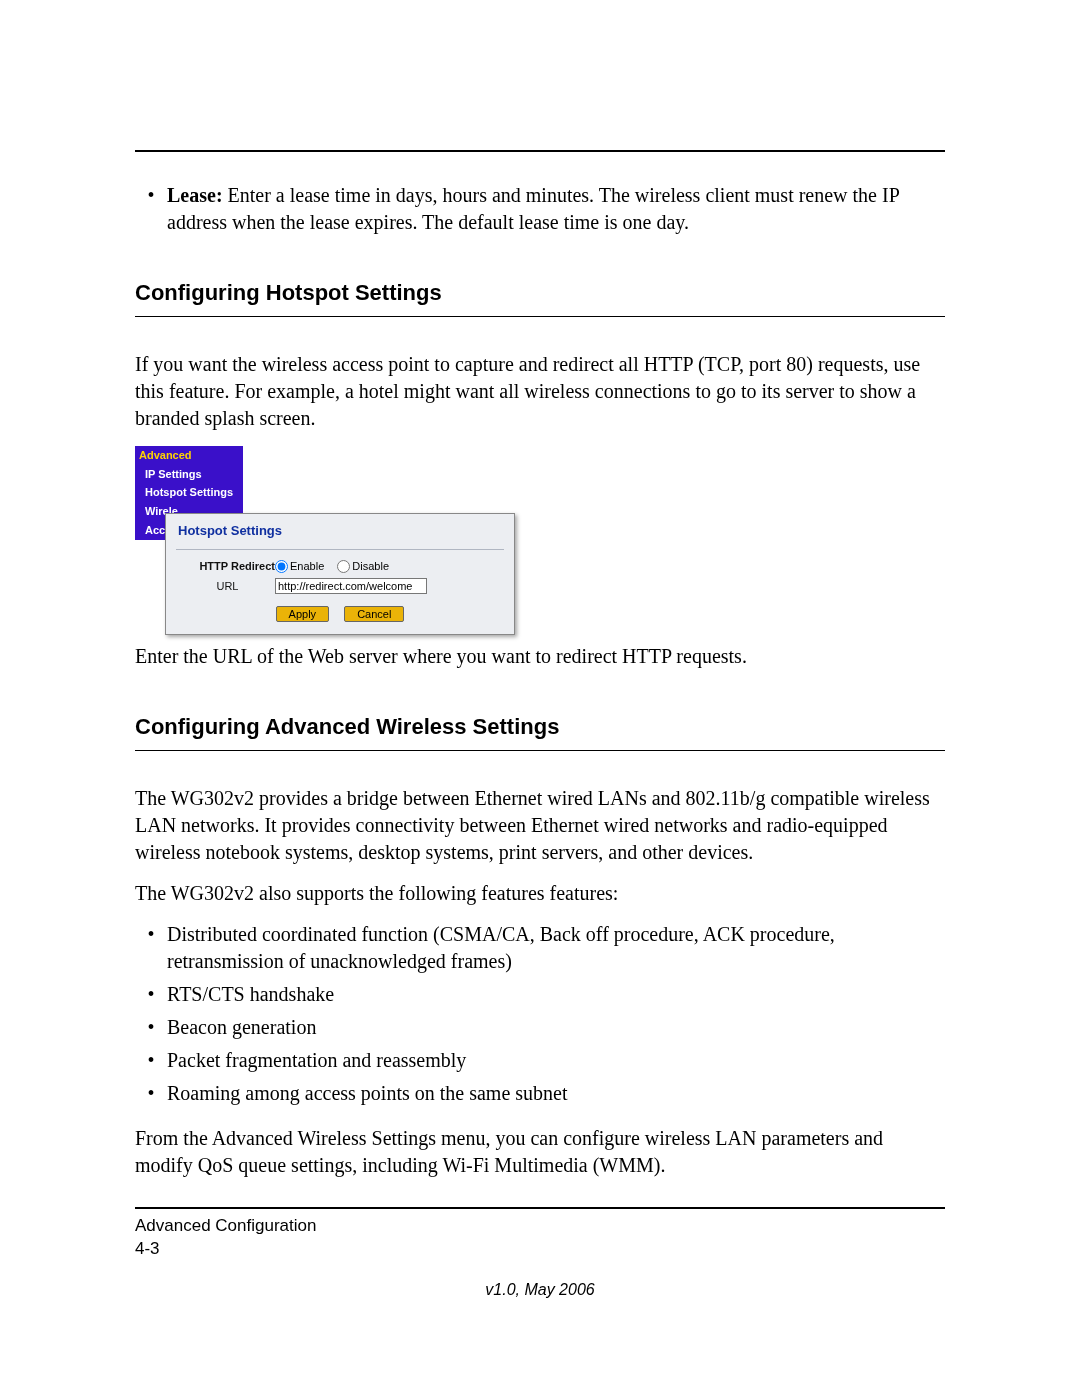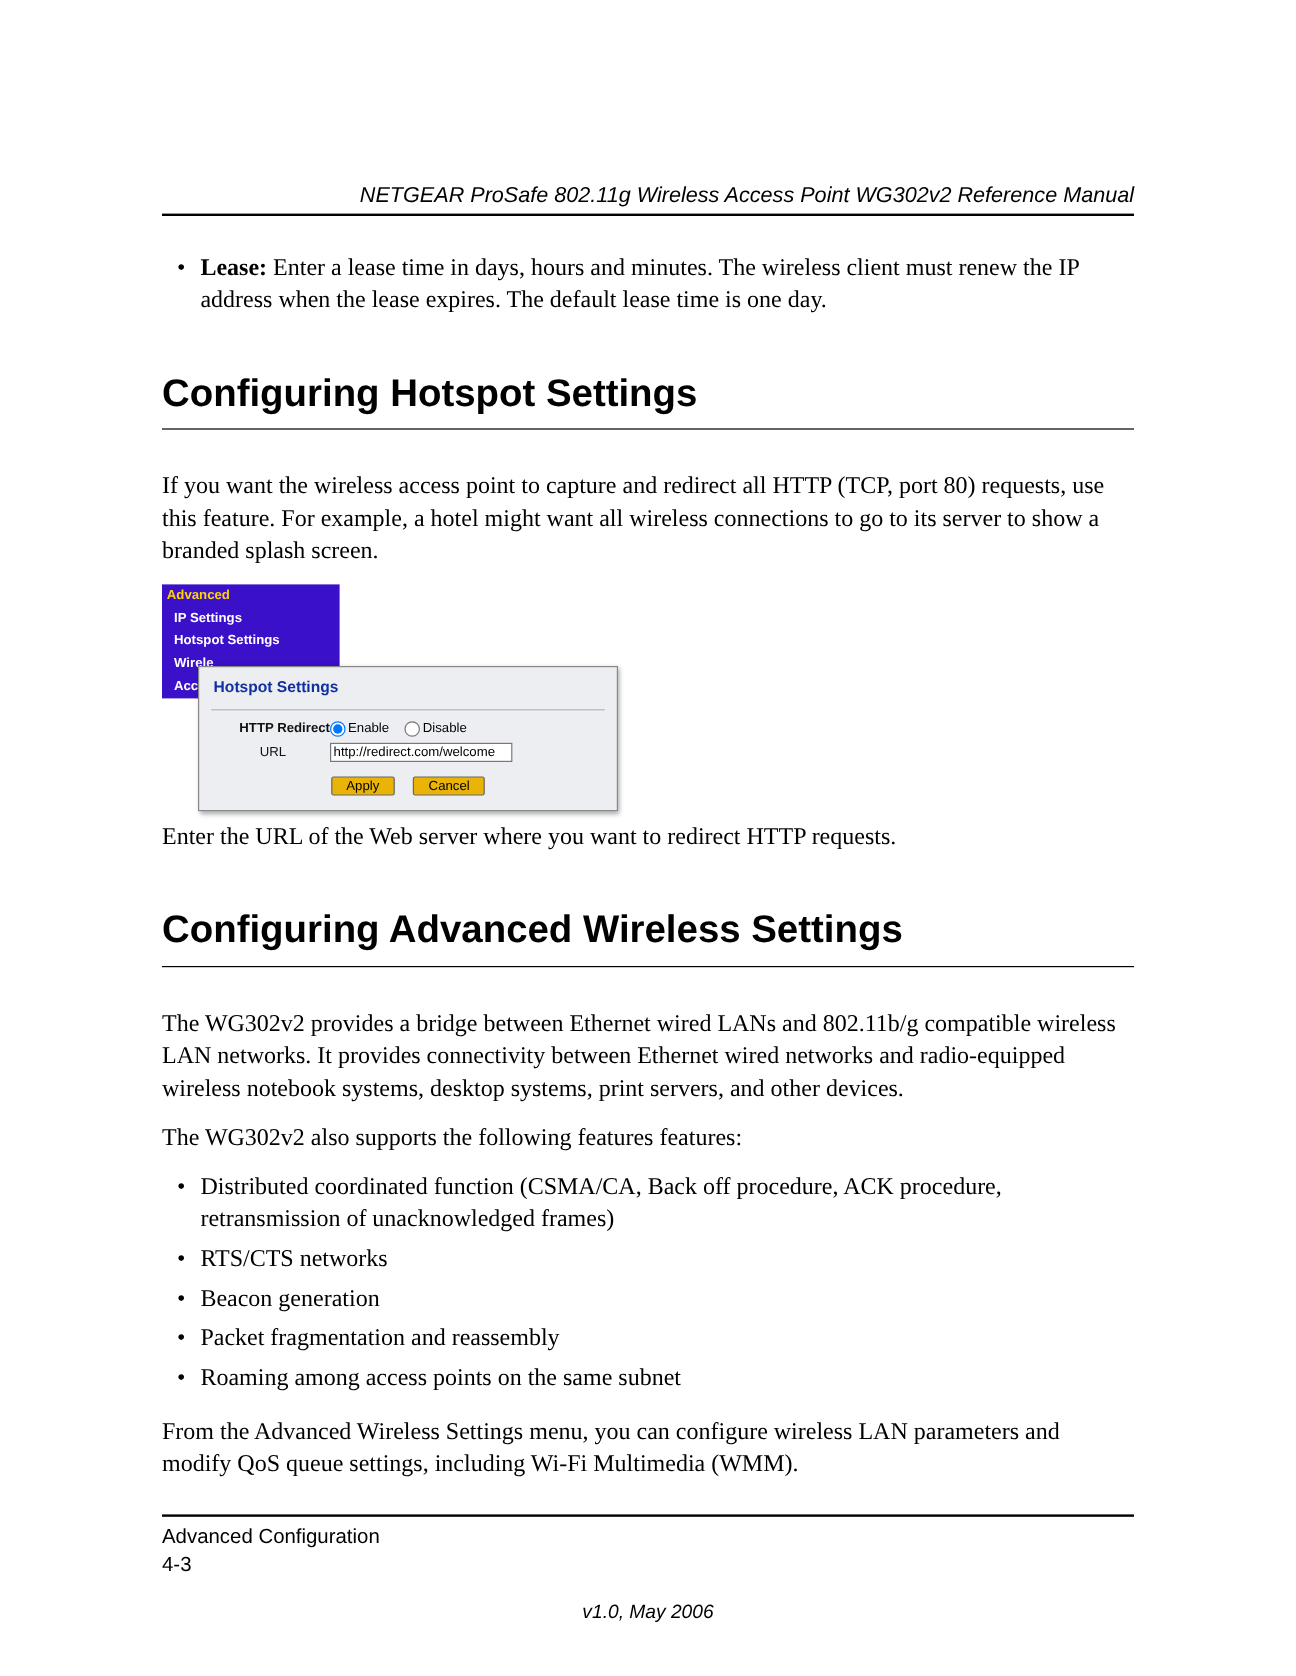--- a/index.html
+++ b/index.html
@@ -41,21 +41,21 @@
   }
   .bullet-dot {
     width: 32px;
     flex: 0 0 32px;
     text-align: center;
   }
   .bullet-text { flex: 1; }
   h2.section {
     font-family: Arial, Helvetica, sans-serif;
     font-weight: bold;
-    font-size: 32px;
+    font-size: 22px;
     margin: 42px 0 8px 0;
   }
   .after-h2-rule { margin-bottom: 34px; }
   p.para { margin: 0 0 14px 0; }
   .fig-caption {
     font-family: Arial, Helvetica, sans-serif;
     font-weight: bold;
     font-size: 16px;
     margin: 10px 0 12px 0;
   }
@@ -63,21 +63,21 @@
   .ui-shot {
     width: 380px;
     margin: 12px 0 8px 0;
     font-family: Arial, Helvetica, sans-serif;
     font-size: 11px;
     user-select: none;
   }
   .ui-nav {
     background: #3a10c9;
     color: #fff;
-    width: 148px;
+    width: 108px;
     padding: 0;
     box-sizing: border-box;
   }
   .ui-nav .nav-head {
     color: #ffd400;
     font-weight: bold;
     font-size: 11px;
     padding: 2px 4px;
   }
   .ui-nav .nav-item {
@@ -159,21 +159,20 @@
     font-size: 16px;
     margin-top: 18px;
   }
   .bold { font-weight: bold; }
 </style>
 </head>
 <body>
 
 <div class="page">
 
-  <div class="header-title">NETGEAR ProSafe 802.11g Wireless Access Point WG302v2 Reference Manual</div>
   <hr class="rule">
 
   <div class="body-block">
     <div class="bullet-row">
       <div class="bullet-dot">•</div>
       <div class="bullet-text">
         <span class="bold">Lease:</span><span> Enter a lease time in days, hours and minutes. The wireless client must renew the IP address when the lease expires. The default lease time is one day.</span>
       </div>
     </div>
   </div>
@@ -222,21 +221,21 @@
   <p class="para">The WG302v2 provides a bridge between Ethernet wired LANs and 802.11b/g compatible wireless LAN networks. It provides connectivity between Ethernet wired networks and radio-equipped wireless notebook systems, desktop systems, print servers, and other devices.</p>
   <p class="para">The WG302v2 also supports the following features features:</p>
 
   <div>
     <div class="bullet-row">
       <div class="bullet-dot">•</div>
       <div class="bullet-text">Distributed coordinated function (CSMA/CA, Back off procedure, ACK procedure, retransmission of unacknowledged frames)</div>
     </div>
     <div class="bullet-row">
       <div class="bullet-dot">•</div>
-      <div class="bullet-text">RTS/CTS networks</div>
+      <div class="bullet-text">RTS/CTS handshake</div>
     </div>
     <div class="bullet-row">
       <div class="bullet-dot">•</div>
       <div class="bullet-text">Beacon generation</div>
     </div>
     <div class="bullet-row">
       <div class="bullet-dot">•</div>
       <div class="bullet-text">Packet fragmentation and reassembly</div>
     </div>
     <div class="bullet-row">

